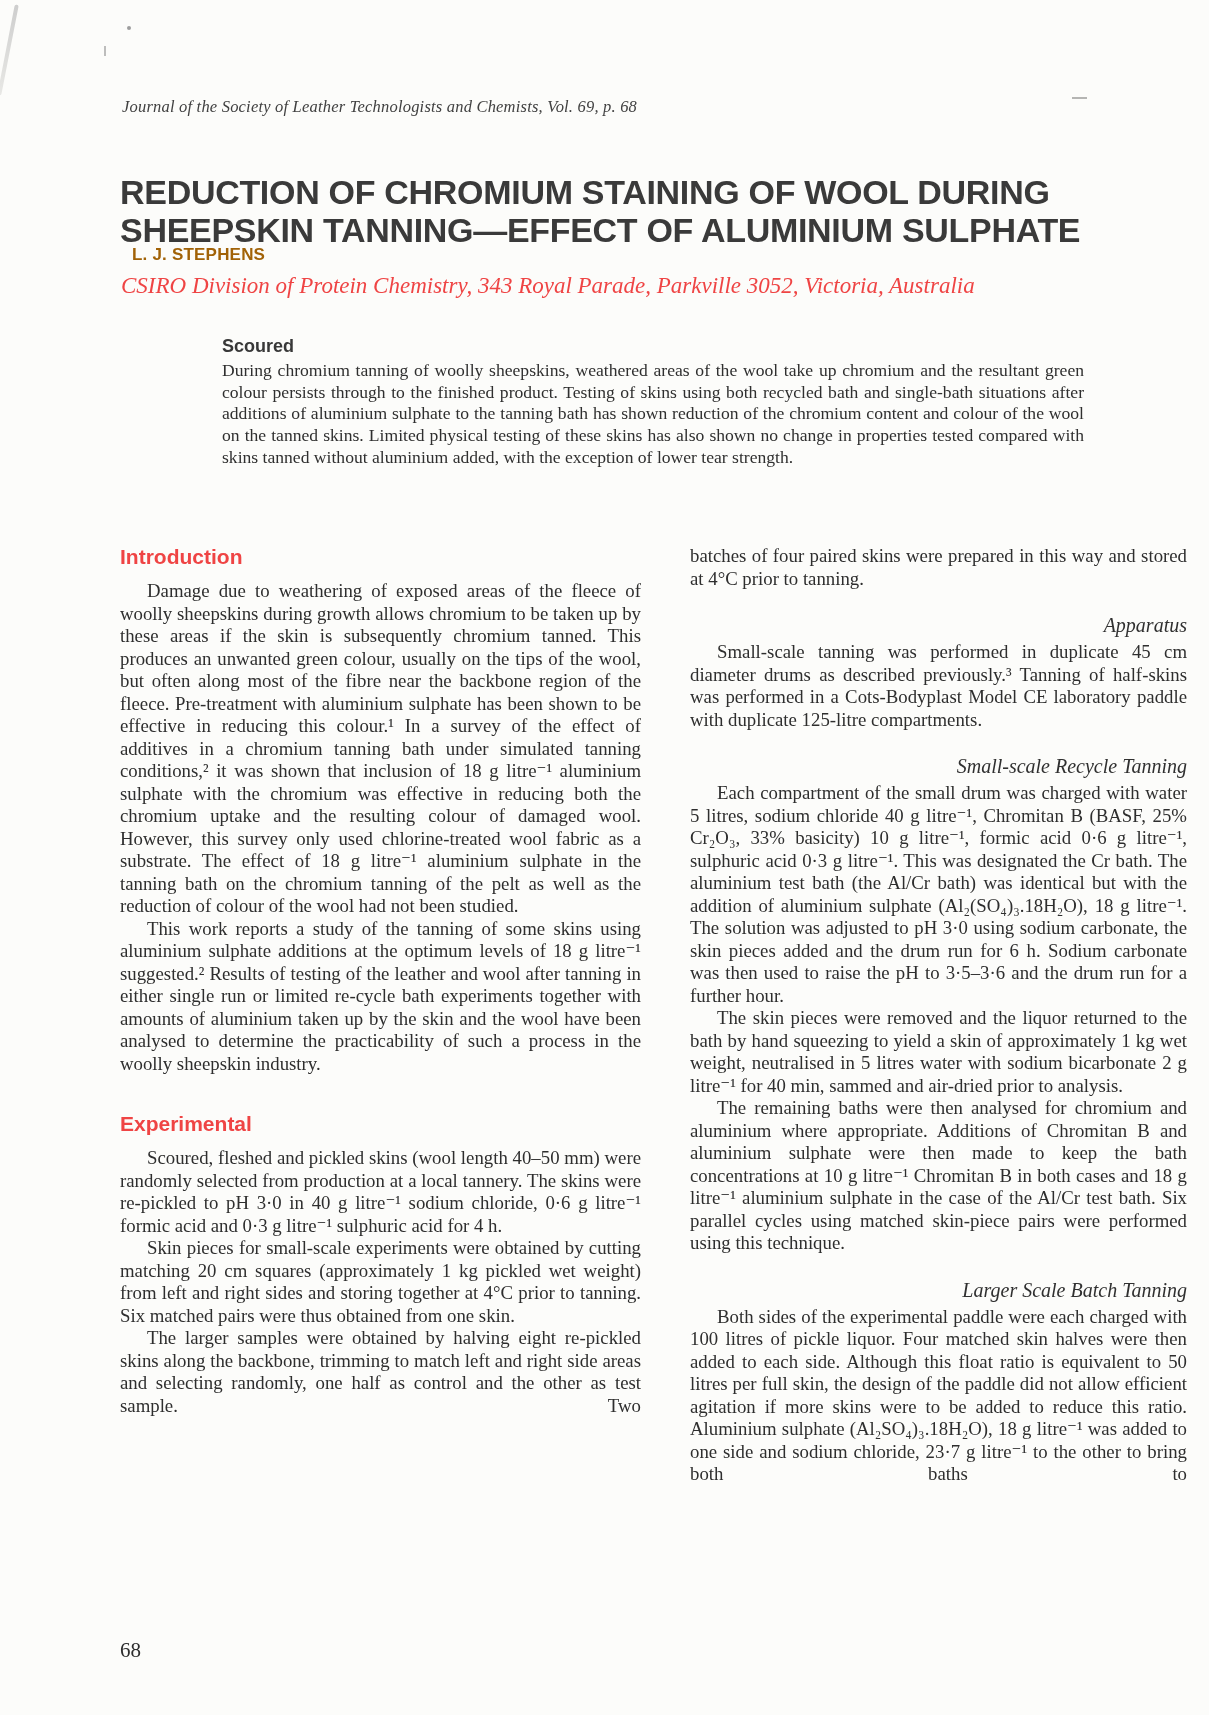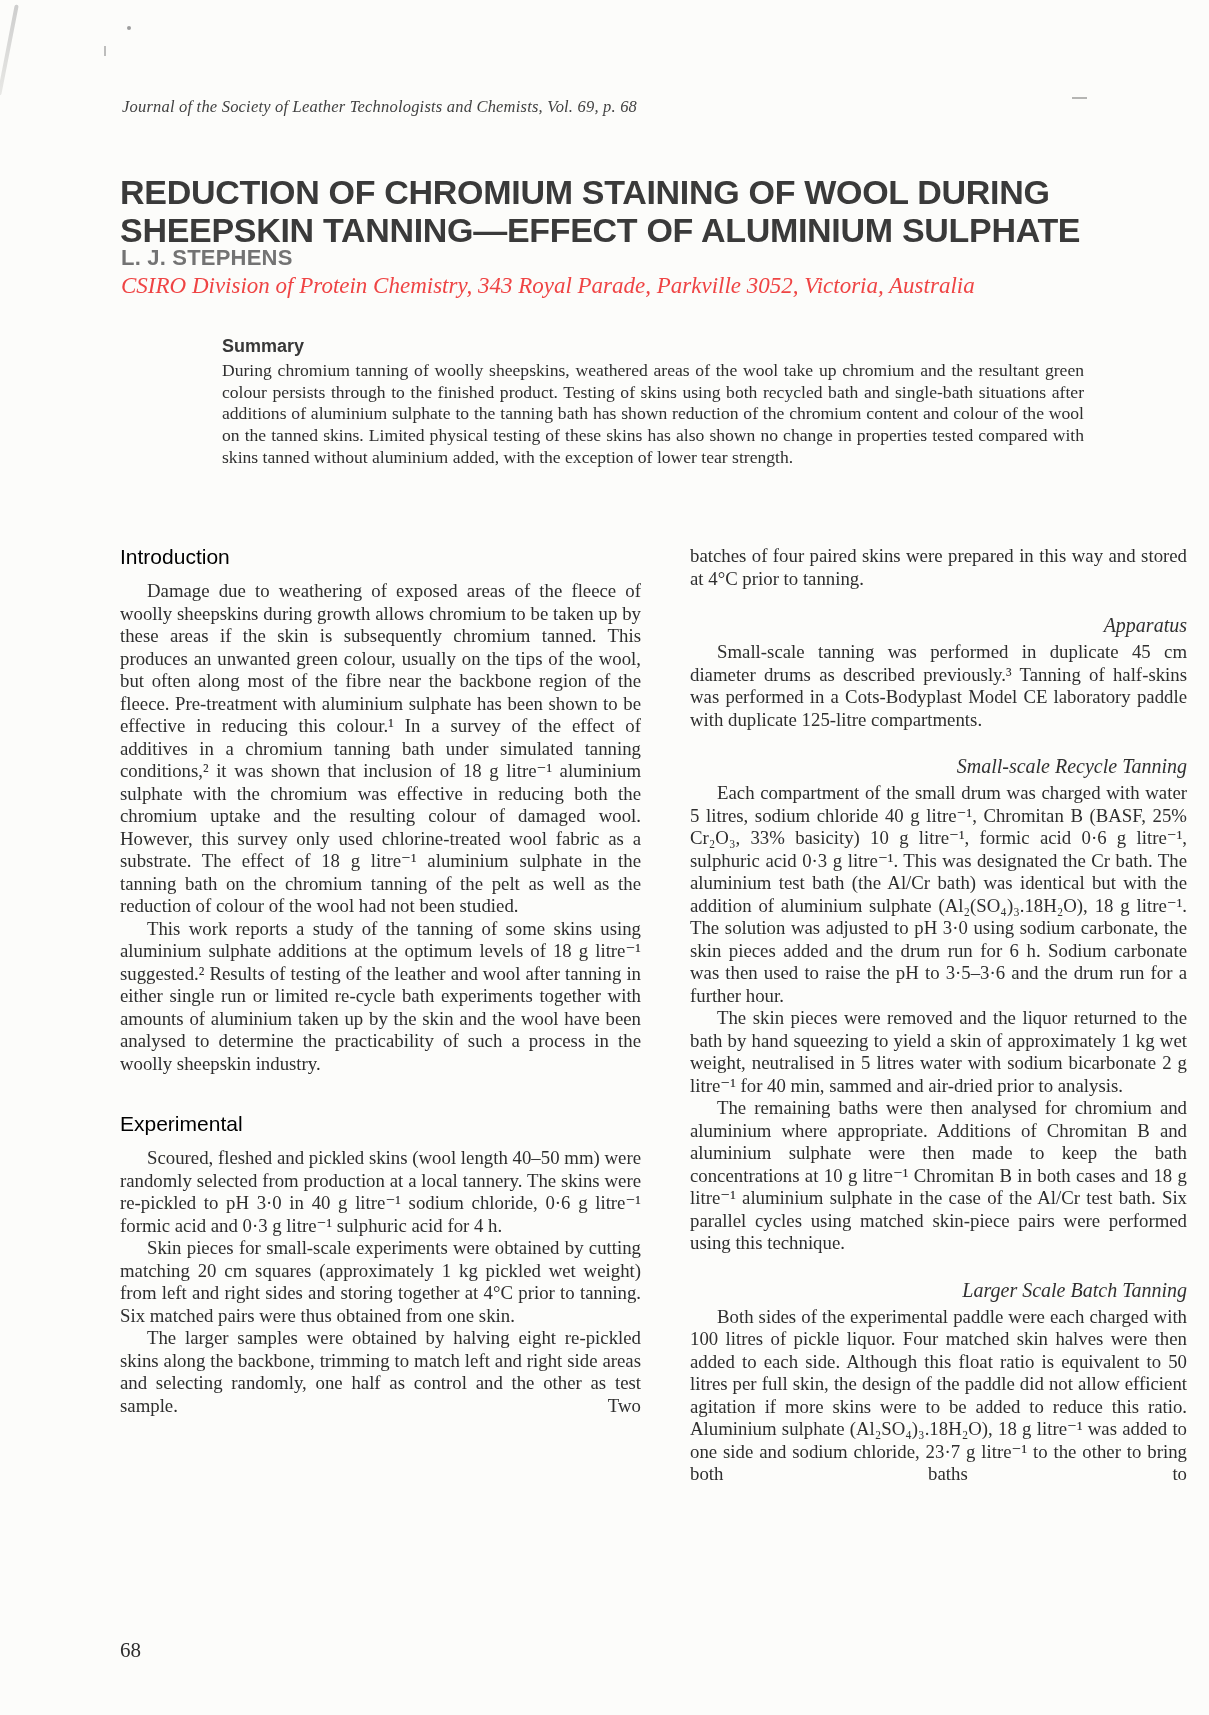--- a/index.html
+++ b/index.html
@@ -26,23 +26,23 @@
     position:absolute;left:122px;top:97px;width:900px;
     font-style:italic;font-size:16.5px;color:#414141;letter-spacing:.2px;
   }
   .paper-title{
     position:absolute;left:120px;top:153px;width:1020px;
     font-family:"Liberation Sans","DejaVu Sans",sans-serif;
     font-weight:bold;font-size:34px;line-height:38px;
     color:#3a3a3a;letter-spacing:-.3px;margin-top:20px;
   }
   .author{
-    position:absolute;left:121px;top:245px;
+    position:absolute;left:132px;top:245px;
     font-family:"Liberation Sans","DejaVu Sans",sans-serif;
-    font-weight:bold;font-size:22px;color:#737373;letter-spacing:.2px;
+    font-weight:bold;font-size:17px;color:#a16207;letter-spacing:.2px;
   }
   .affiliation{
     position:absolute;left:121px;top:273px;width:960px;
     font-style:italic;font-size:23px;color:#ef4444;
   }
   .summary{
     position:absolute;left:222px;top:336px;width:862px;
   }
   .summary-heading{
     font-family:"Liberation Sans","DejaVu Sans",sans-serif;
@@ -52,21 +52,21 @@
     font-size:17.6px;line-height:21.7px;text-align:justify;color:#2f2f2f;margin:0;
   }
   .col{
     position:absolute;top:545px;
     font-size:18.8px;line-height:22.5px;text-align:justify;color:#2e2e2e;
   }
   .col-left{left:120px;width:521px;}
   .col-right{left:690px;width:497px;}
   .col-heading{
     font-family:"Liberation Sans","DejaVu Sans",sans-serif;
-    font-weight:normal;font-size:21px;line-height:24px;color:#000000;
+    font-weight:bold;font-size:21px;line-height:24px;color:#ef4444;
     margin:0 0 11px 0;text-align:left;
   }
   .col-heading.spaced{margin-top:37px;}
   .sub-heading{
     font-style:italic;font-size:20px;line-height:23px;color:#303030;
     margin:24px 0 4px 0;text-align:right;font-weight:normal;
   }
   .sub-heading.first{margin-top:22px;}
   .body-p{margin:0;}
   .body-p.indent{text-indent:27px;}
@@ -90,21 +90,21 @@
 
   <div class="paper-title">
     <div>REDUCTION OF CHROMIUM STAINING OF WOOL DURING</div>
     <div>SHEEPSKIN TANNING—EFFECT OF ALUMINIUM SULPHATE</div>
   </div>
 
   <div class="author">L. J. STEPHENS</div>
   <div class="affiliation">CSIRO Division of Protein Chemistry, 343 Royal Parade, Parkville 3052, Victoria, Australia</div>
 
   <div class="summary">
-    <div class="summary-heading">Summary</div>
+    <div class="summary-heading">Scoured</div>
     <p class="summary-body">During chromium tanning of woolly sheepskins, weathered areas of the wool take up chromium and the resultant green colour persists through to the finished product. Testing of skins using both recycled bath and single-bath situations after additions of aluminium sulphate to the tanning bath has shown reduction of the chromium content and colour of the wool on the tanned skins. Limited physical testing of these skins has also shown no change in properties tested compared with skins tanned without aluminium added, with the exception of lower tear strength.</p>
   </div>
 
   <div class="col col-left">
     <div class="col-heading">Introduction</div>
     <p class="body-p indent">Damage due to weathering of exposed areas of the fleece of woolly sheepskins during growth allows chromium to be taken up by these areas if the skin is subsequently chromium tanned. This produces an unwanted green colour, usually on the tips of the wool, but often along most of the fibre near the backbone region of the fleece. Pre-treatment with aluminium sulphate has been shown to be effective in reducing this colour.¹ In a survey of the effect of additives in a chromium tanning bath under simulated tanning conditions,² it was shown that inclusion of 18 g litre⁻¹ aluminium sulphate with the chromium was effective in reducing both the chromium uptake and the resulting colour of damaged wool. However, this survey only used chlorine-treated wool fabric as a substrate. The effect of 18 g litre⁻¹ aluminium sulphate in the tanning bath on the chromium tanning of the pelt as well as the reduction of colour of the wool had not been studied.</p>
     <p class="body-p indent">This work reports a study of the tanning of some skins using aluminium sulphate additions at the optimum levels of 18 g litre⁻¹ suggested.² Results of testing of the leather and wool after tanning in either single run or limited re-cycle bath experiments together with amounts of aluminium taken up by the skin and the wool have been analysed to determine the practicability of such a process in the woolly sheepskin industry.</p>
 
     <div class="col-heading spaced">Experimental</div>
     <p class="body-p indent">Scoured, fleshed and pickled skins (wool length 40–50 mm) were randomly selected from production at a local tannery. The skins were re-pickled to pH 3·0 in 40 g litre⁻¹ sodium chloride, 0·6 g litre⁻¹ formic acid and 0·3 g litre⁻¹ sulphuric acid for 4 h.</p>

